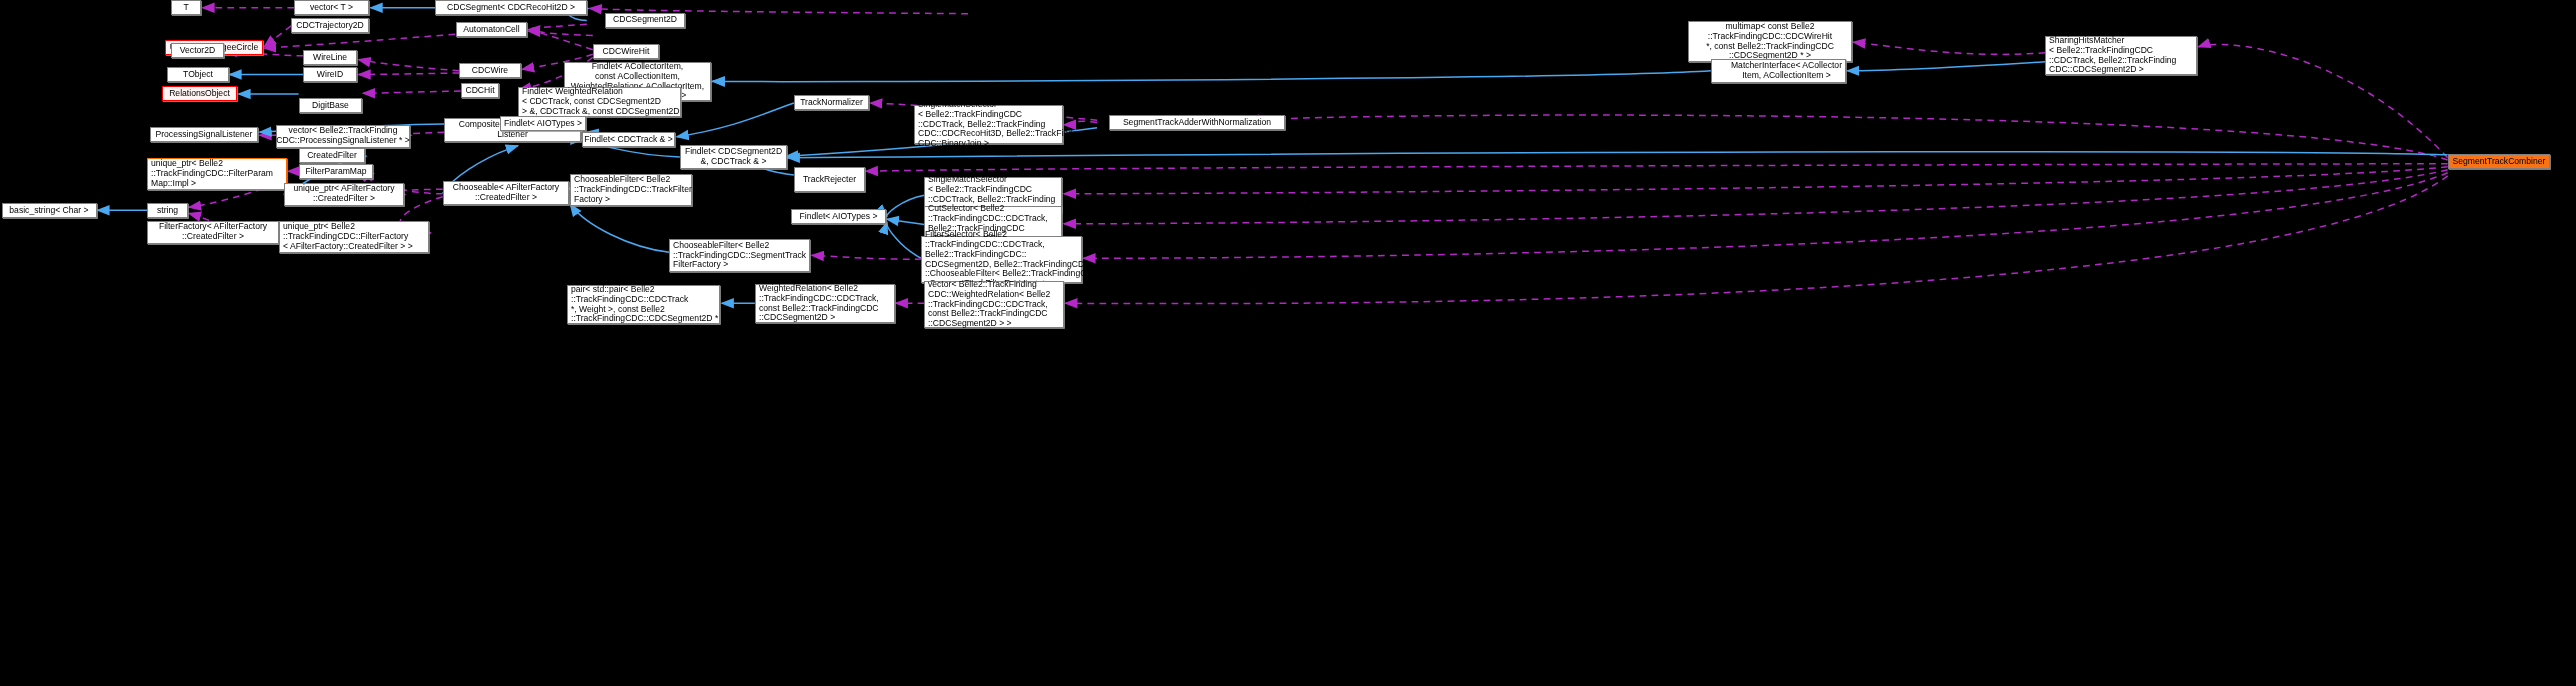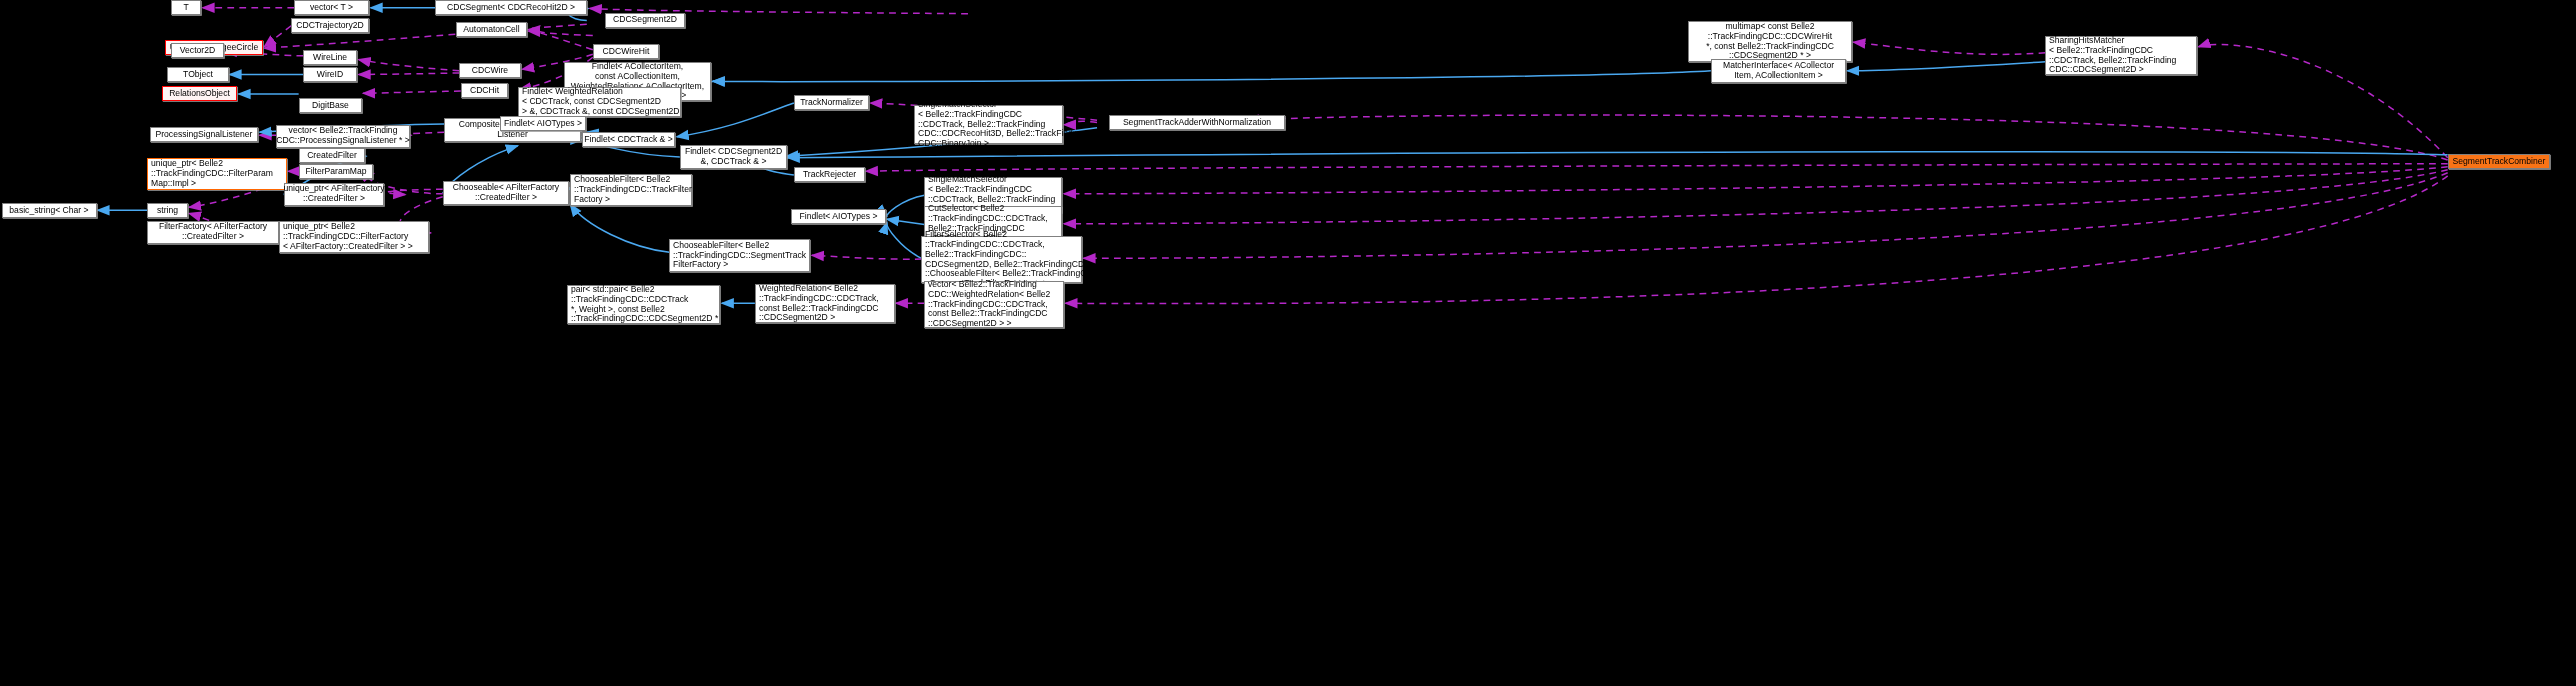--- a/index.html
+++ b/index.html
@@ -135,35 +135,35 @@
 ::TrackFindingCDC::CDCWireHit
 *, const Belle2::TrackFindingCDC
 ::CDCSegment2D * &gt;</span></div>
     <div class="node left" style="left: 2045px; top: 36px; width: 152px; height: 39px;"><span>SharingHitsMatcher
 &lt; Belle2::TrackFindingCDC
 ::CDCTrack, Belle2::TrackFinding
 CDC::CDCSegment2D &gt;</span></div>
     <div class="node " style="left: 171px; top: 43px; width: 53px; height: 15px;"><span>Vector2D</span></div>
     <div class="node " style="left: 303px; top: 50px; width: 54px; height: 15px;"><span>WireLine</span></div>
     <div class="node " style="left: 593px; top: 44px; width: 66px; height: 15px;"><span>CDCWireHit</span></div>
-    <div class="node " style="left: 1711px; top: 59px; width: 135px; height: 24px;"><span>MatcherInterface&lt; ACollector
+    <div class="node " style="left: 1711px; top: 59px; width: 135px; height: 24px; justify-content: flex-end;"><span>MatcherInterface&lt; ACollector
 Item, ACollectionItem &gt;</span></div>
     <div class="node " style="left: 167px; top: 67px; width: 62px; height: 15px;"><span>TObject</span></div>
     <div class="node " style="left: 303px; top: 67px; width: 54px; height: 15px;"><span>WireID</span></div>
     <div class="node " style="left: 459px; top: 63px; width: 62px; height: 15px;"><span>CDCWire</span></div>
     <div class="node " style="left: 564px; top: 62px; width: 147px; height: 39px;"><span>Findlet&lt; ACollectorItem,
 const ACollectionItem,
 WeightedRelation&lt; ACollectorItem,
 const ACollectionItem &gt; &gt;</span></div>
     <div class="node left" style="left: 518px; top: 87px; width: 163px; height: 30px;"><span>Findlet&lt; WeightedRelation
 &lt; CDCTrack, const CDCSegment2D
 &gt; &amp;, CDCTrack &amp;, const CDCSegment2D &gt;</span></div>
     <div class="node hl" style="left: 162px; top: 86px; width: 75px; height: 15px;"><span>RelationsObject</span></div>
     <div class="node " style="left: 299px; top: 98px; width: 63px; height: 15px; align-items: center;"><span>DigitBase</span></div>
-    <div class="node " style="left: 461px; top: 83px; width: 47px; height: 15px;"><span>CDCHit</span></div>
+    <div class="node " style="left: 461px; top: 83px; width: 38px; height: 15px;"><span>CDCHit</span></div>
     <div class="node " style="left: 794px; top: 95px; width: 75px; height: 15px;"><span>TrackNormalizer</span></div>
     <div class="node left" style="left: 914px; top: 105px; width: 149px; height: 39px;"><span>SingleMatchSelector
 &lt; Belle2::TrackFindingCDC
 ::CDCTrack, Belle2::TrackFinding
 CDC::CDCRecoHit3D, Belle2::TrackFinding
 CDC::BinaryJoin &gt;</span></div>
     <div class="node " style="left: 1097px; top: 115px; width: 176px; height: 15px; margin-left: 12px;"><span>SegmentTrackAdderWithNormalization</span></div>
     <div class="node " style="left: 444px; top: 118px; width: 137px; height: 24px;"><span>CompositeProcessingSignal
 Listener</span></div>
     <div class="node " style="left: 500px; top: 116px; width: 86px; height: 15px;"><span>Findlet&lt; AIOTypes &gt;</span></div>
@@ -172,29 +172,29 @@
     <div class="node " style="left: 150px; top: 127px; width: 108px; height: 15px;"><span>ProcessingSignalListener</span></div>
     <div class="node " style="left: 582px; top: 132px; width: 93px; height: 15px;"><span>Findlet&lt; CDCTrack &amp; &gt;</span></div>
     <div class="node " style="left: 680px; top: 145px; width: 107px; height: 24px;"><span>Findlet&lt; CDCSegment2D
 &amp;, CDCTrack &amp; &gt;</span></div>
     <div class="node thisone" style="left: 2448px; top: 154px; width: 102px; height: 15px;"><span>SegmentTrackCombiner</span></div>
     <div class="node " style="left: 299px; top: 148px; width: 66px; height: 15px;"><span>CreatedFilter</span></div>
     <div class="node orange left" style="left: 147px; top: 158px; width: 140px; height: 31.5px;"><span>unique_ptr&lt; Belle2
 ::TrackFindingCDC::FilterParam
 Map::Impl &gt;</span></div>
     <div class="node " style="left: 299px; top: 164px; width: 74px; height: 15px;"><span>FilterParamMap</span></div>
-    <div class="node " style="left: 794px; top: 167px; width: 71px; height: 15px; align-items: center;"><span>TrackRejecter</span></div>
+    <div class="node " style="left: 794px; top: 167px; width: 71px; height: 25px; align-items: center;"><span>TrackRejecter</span></div>
     <div class="node left" style="left: 570px; top: 174px; width: 122px; height: 31.5px;"><span>ChooseableFilter&lt; Belle2
 ::TrackFindingCDC::TrackFilter
 Factory &gt;</span></div>
     <div class="node left" style="left: 924px; top: 177px; width: 138px; height: 36px;"><span>SingleMatchSelector
 &lt; Belle2::TrackFindingCDC
 ::CDCTrack, Belle2::TrackFinding
 CDC::CDCSegment2D &gt;</span></div>
-    <div class="node " style="left: 284px; top: 183px; width: 100px; height: 22.5px;"><span>unique_ptr&lt; AFilterFactory
+    <div class="node " style="left: 284px; top: 183px; width: 120px; height: 22.5px;"><span>unique_ptr&lt; AFilterFactory
 ::CreatedFilter &gt;</span></div>
     <div class="node " style="left: 443px; top: 181px; width: 126px; height: 24px;"><span>Chooseable&lt; AFilterFactory
 ::CreatedFilter &gt;</span></div>
     <div class="node " style="left: 791px; top: 209px; width: 95px; height: 15px;"><span>Findlet&lt; AIOTypes &gt;</span></div>
     <div class="node left" style="left: 924px; top: 206px; width: 138px; height: 36px;"><span>CutSelector&lt; Belle2
 ::TrackFindingCDC::CDCTrack,
 Belle2::TrackFindingCDC
 ::CDCSegment2D &gt;</span></div>
     <div class="node " style="left: 147px; top: 221px; width: 132px; height: 22.5px;"><span>FilterFactory&lt; AFilterFactory
 ::CreatedFilter &gt;</span></div>

